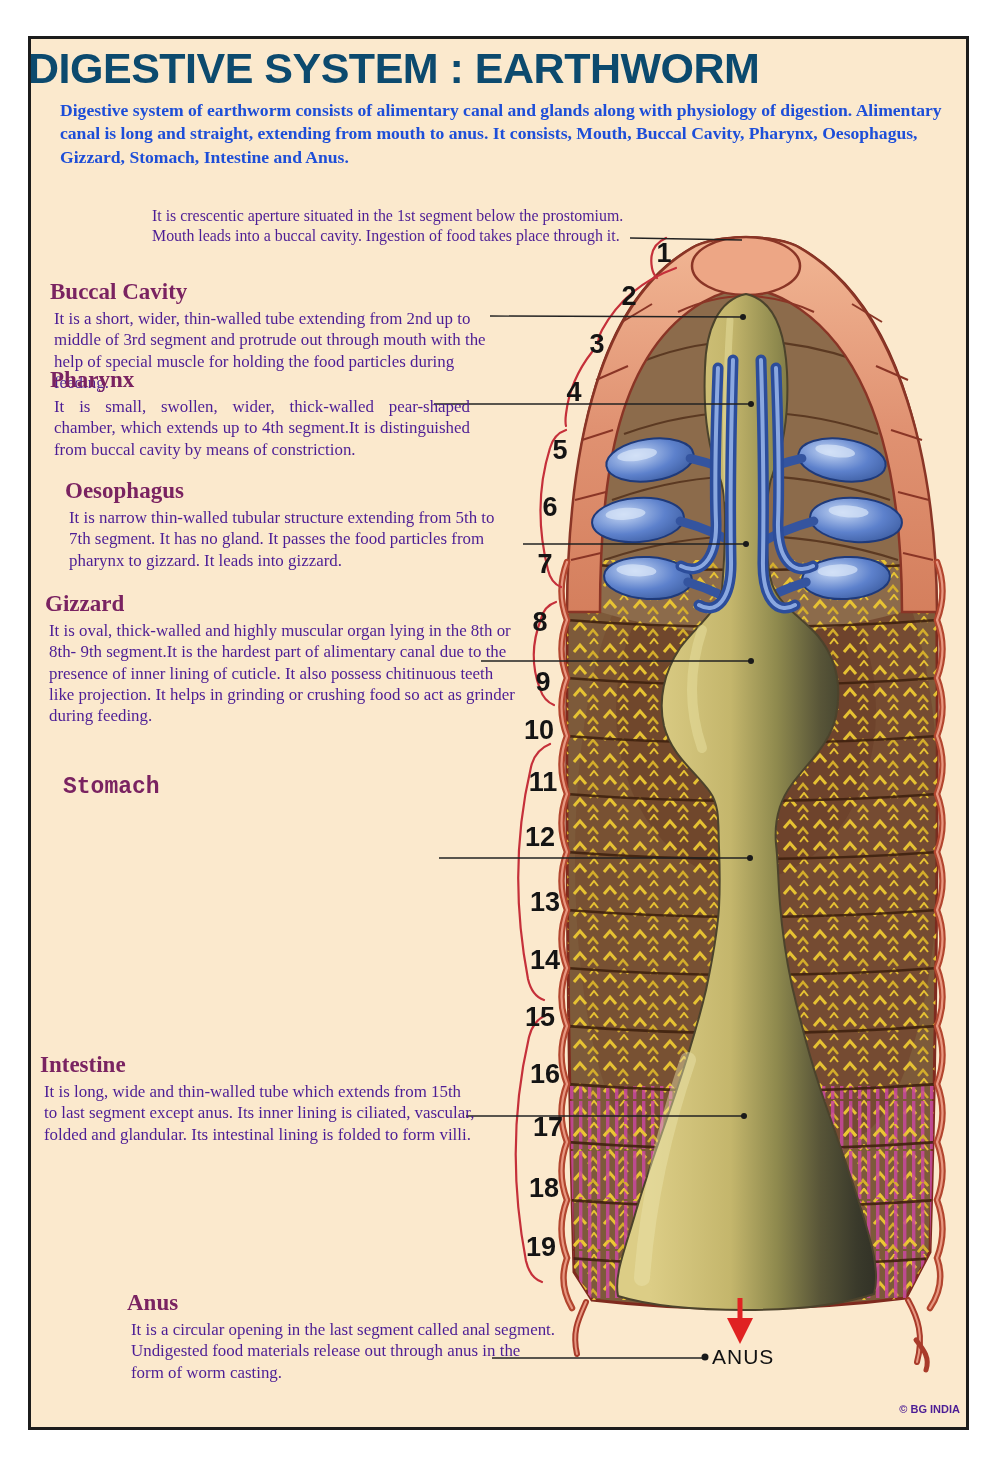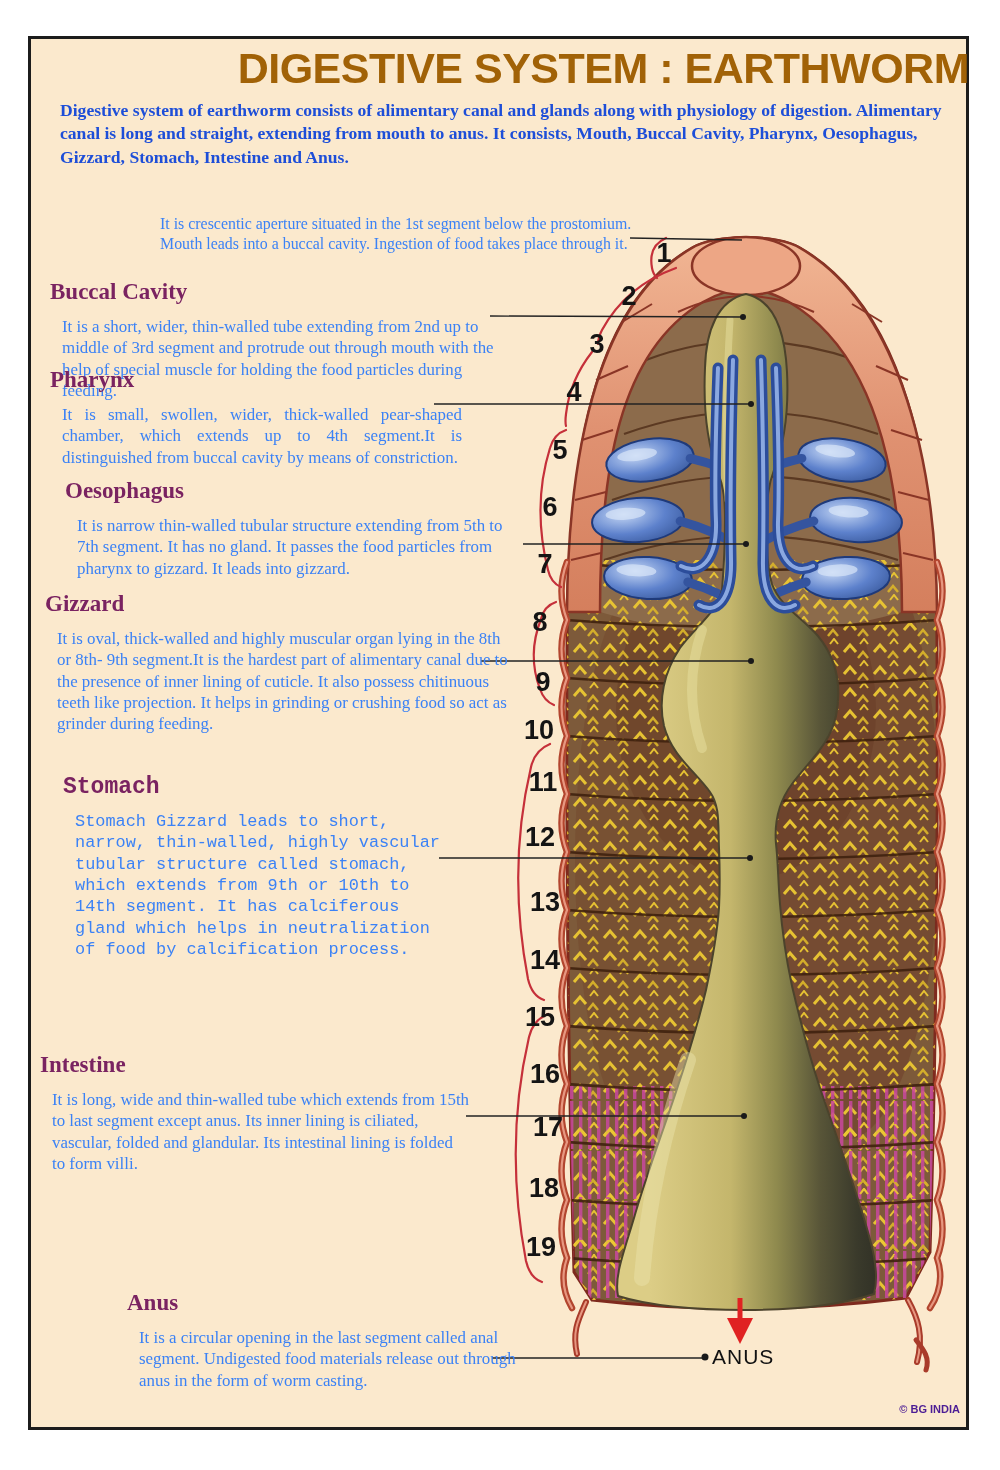--- a/index.html
+++ b/index.html
@@ -1,27 +1,27 @@
 <!DOCTYPE html>
 <html><head>
 <meta charset="utf-8">
 <style>
   html,body{margin:0;padding:0;background:#ffffff;}
   .page{position:relative;width:1000px;height:1470px;background:#ffffff;overflow:hidden;
         font-family:"Liberation Serif",serif;outline:1px solid #c8c8c8;}
   .poster{position:absolute;left:28px;top:36px;width:941px;height:1394px;
           background:#fbe9cd;border:3px solid #1c1c1c;box-sizing:border-box;}
-  .title{position:absolute;left:28px;top:44px;width:941px;text-align:right;
+  .title{position:absolute;left:28px;top:44px;width:941px;text-align:left;
          font-family:"Liberation Sans",sans-serif;font-weight:bold;font-size:43px;
-         letter-spacing:-0.5px;color:#a16207;}
+         letter-spacing:-0.5px;color:#0c4a6e;}
   .intro{position:absolute;left:60px;top:99px;width:886px;
          font-weight:bold;font-size:17.6px;line-height:1.33;color:#1d4ed8;}
   .sec{position:absolute;}
   .sec h2{margin:0 0 2px 0;font-size:23px;font-weight:bold;color:#7a2361;line-height:1.05;}
-  .sec p{margin:12px;font-size:16.9px;line-height:1.26;color:#3b82f6;}
+  .sec p{margin:4px;font-size:16.9px;line-height:1.26;color:#4c1d95;}
   .sec-mouth{left:148px;top:202px;width:514px;}
   .sec-mouth h2{font-size:22px;}
   .sec-mouth p{font-size:15.9px;}
   .sec-buccal{left:50px;top:280px;width:464px;}
   .sec-pharynx{left:50px;top:368px;width:424px;font-family:Liberation Serif, serif;}
   .sec-pharynx p{text-align:justify;}
   .sec-oesophagus{left:65px;top:479px;width:450px;}
   .sec-gizzard{left:45px;top:592px;width:480px;}
   .sec-stomach{left:63px;top:775px;width:394px;font-family:Liberation Mono, monospace;}
   .sec-intestine{left:40px;top:1053px;width:442px;}
@@ -280,21 +280,20 @@
   <div class="sec sec-oesophagus">
     <h2>Oesophagus</h2>
     <p>It is narrow thin-walled tubular structure extending from 5th to 7th segment. It has no gland. It passes the food particles from pharynx to gizzard. It leads into gizzard.</p>
   </div>
   <div class="sec sec-gizzard">
     <h2>Gizzard</h2>
     <p>It is oval, thick-walled and highly muscular organ lying in the 8th or 8th- 9th segment.It is the hardest part of alimentary canal due to the presence of inner lining of cuticle. It also possess chitinuous teeth like projection. It helps in grinding or crushing food so act as grinder during feeding.</p>
   </div>
   <div class="sec sec-stomach">
     <h2>Stomach</h2>
-    <p>Stomach Gizzard leads to short, narrow, thin-walled, highly vascular tubular structure called stomach, which extends from 9th or 10th to 14th segment. It has calciferous gland which helps in neutralization of food by calcification process.</p>
   </div>
   <div class="sec sec-intestine">
     <h2>Intestine</h2>
     <p>It is long, wide and thin-walled tube which extends from 15th to last segment except anus. Its inner lining is ciliated, vascular, folded and glandular. Its intestinal lining is folded to form villi.</p>
   </div>
   <div class="sec sec-anus">
     <h2>Anus</h2>
     <p>It is a circular opening in the last segment called anal segment. Undigested food materials release out through anus in the form of worm casting.</p>
   </div>
 

